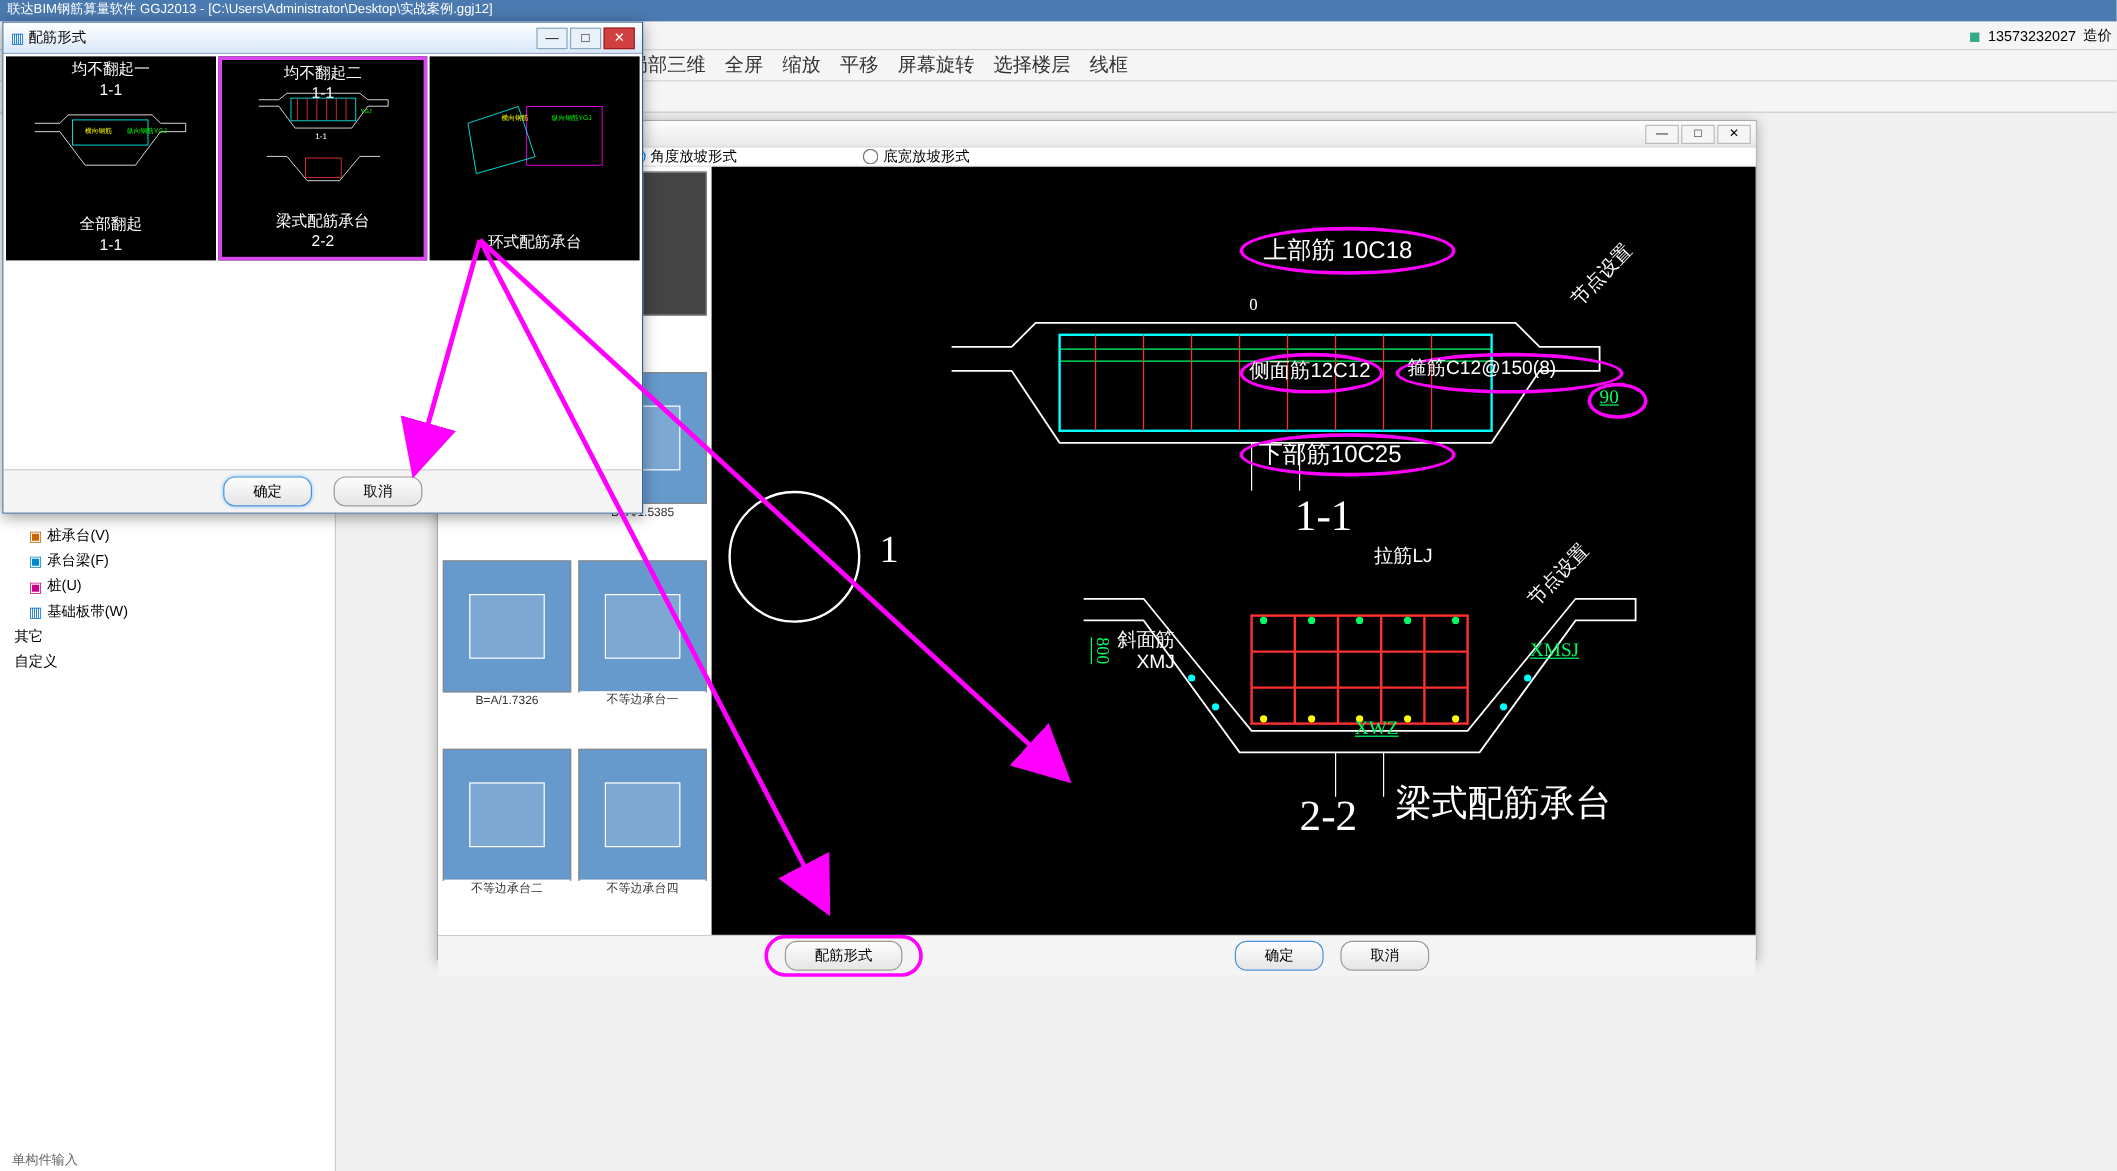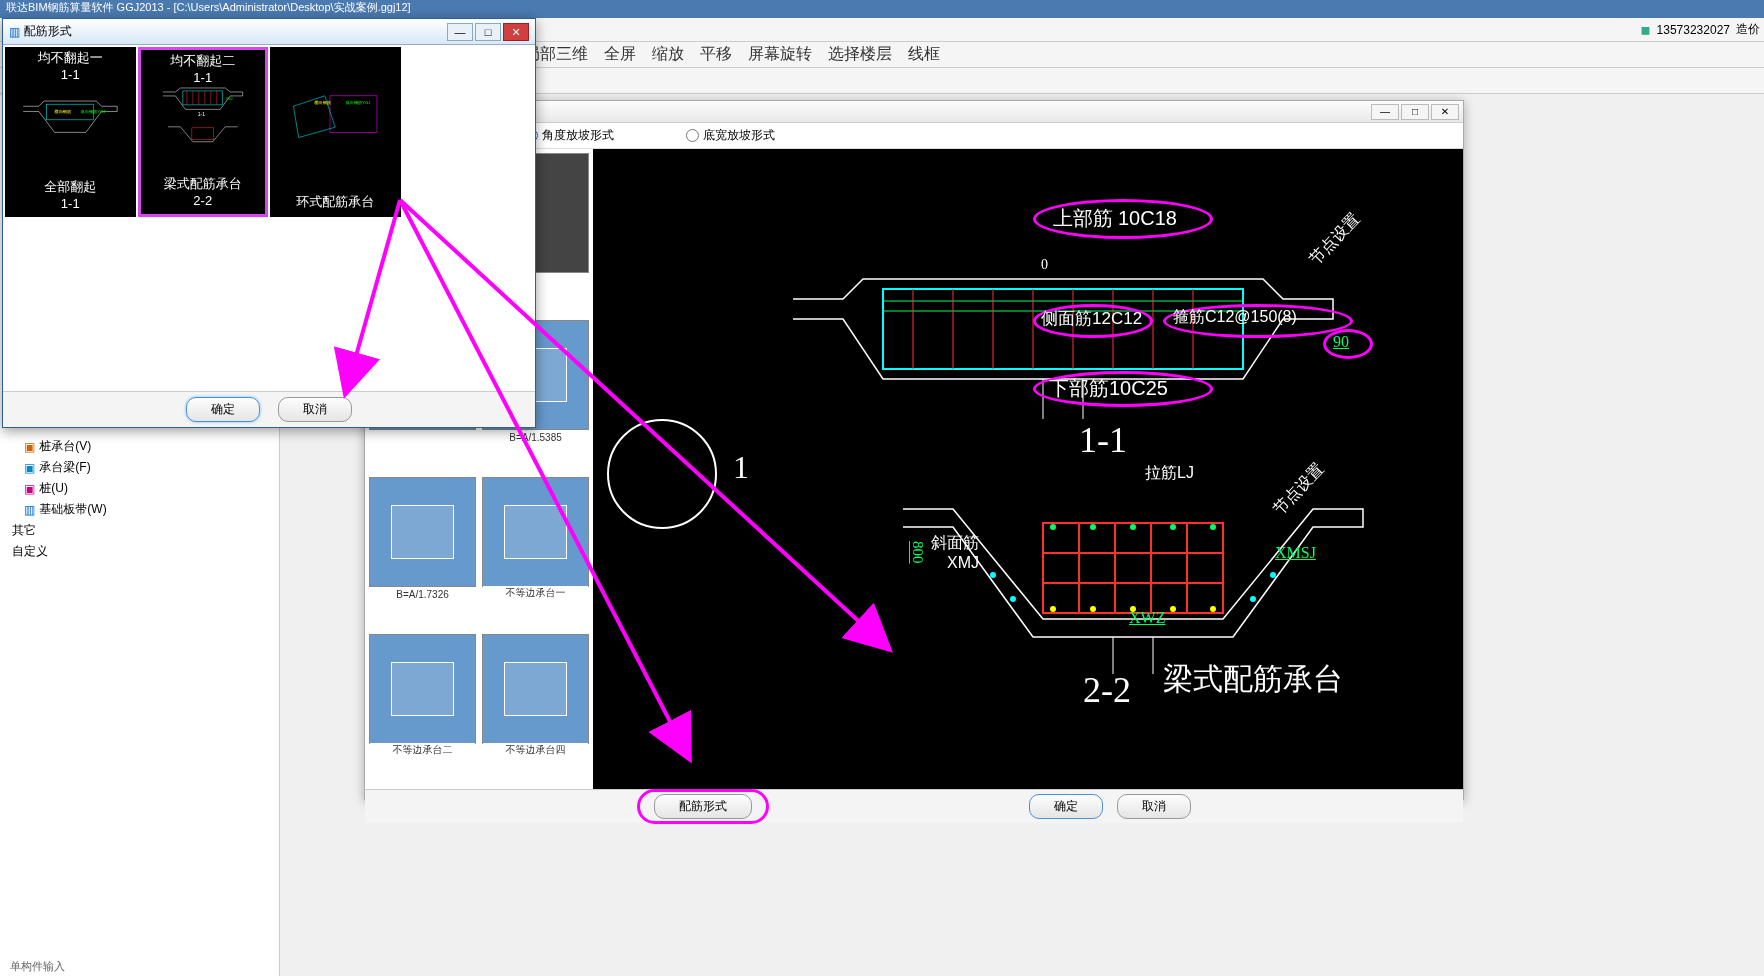--- a/index.html
+++ b/index.html
@@ -30,38 +30,38 @@
 .main-dialog .titlebar { height: 22px; background: linear-gradient(#fdfdfd,#e8e8e8); border-bottom: 1px solid #ccc; display: flex; align-items: center; justify-content: flex-end; padding: 0 4px; gap: 2px; }
 .win-btn { width: 28px; height: 16px; border: 1px solid #bbb; background: #f5f5f5; font-size: 10px; text-align: center; line-height: 14px; cursor: pointer; }
 
 .main-body { display: flex; height: 640px; }
 .thumb-col { width: 228px; padding: 4px; overflow-y: auto; background: #fff; display: grid; grid-template-columns: 1fr 1fr; gap: 6px; }
 .thumb { background: #6699cc; height: 110px; border: 1px solid #888; position: relative; display: flex; flex-direction: column; align-items: center; justify-content: center; }
 .thumb .shape { width: 60%; height: 50%; background: rgba(255,255,255,0.15); border: 1px solid #fff; }
 .thumb .tlabel { font-size: 10px; color: #333; position: absolute; bottom: -14px; left: 0; right: 0; text-align: center; background: #fff; }
 .thumb.first { grid-column: 1 / 3; background: #444; color: #fff; height: 120px; }
 
-.radio-row { height: 26px; display: flex; align-items: center; gap: 72px; padding-left: 160px; background: #fff; border-bottom: 1px solid #ddd; }
+.radio-row { height: 16px; display: flex; align-items: center; gap: 105px; padding-left: 160px; background: #fff; border-bottom: 1px solid #ddd; }
 .radio-row label { font-size: 12px; display: flex; align-items: center; gap: 4px; }
 
 .preview-area { flex: 1; background: #000; position: relative; overflow: hidden; }
 
 .btn-row { height: 34px; display: flex; align-items: center; justify-content: center; gap: 260px; padding: 0 20px; background: #f4f4f4; border-top: 1px solid #ccc; }
 .btn-row .center-btn { border: 3px solid #ff00ff; border-radius: 20px; padding: 2px 14px; }
 .btn { padding: 3px 24px; border: 1px solid #999; background: linear-gradient(#fdfdfd,#e5e5e5); cursor: pointer; font-size: 12px; border-radius: 10px; }
 .btn.primary { border-color: #4a90d9; }
 
 
 .popup { position: absolute; left: 2px; top: 18px; width: 534px; height: 410px; background: #fff; border: 1px solid #2d5f9a; box-shadow: 0 3px 12px rgba(0,0,0,0.4); z-index: 10; }
 .popup .ptitle { height: 26px; background: linear-gradient(#fff,#d8e8f8); display: flex; align-items: center; padding: 0 6px; font-size: 12px; border-bottom: 1px solid #9ac; }
 .popup .ptitle .pt-right { margin-left: auto; display: flex; gap: 2px; }
 .popup .pt-btn { width: 26px; height: 18px; border: 1px solid #8ab; background: #e8f0f8; text-align: center; line-height: 16px; font-size: 11px; cursor: pointer; }
 .popup .pt-btn.close { background: #d04040; color: #fff; border-color: #a02020; }
 
-.popup-body { display: grid; grid-template-columns: 1fr 1fr 1fr 1fr; grid-template-rows: 1fr 1fr; gap: 2px; padding: 2px; height: 346px; background: #fff; overflow: hidden; }
+.popup-body { display: grid; grid-template-columns: 1fr 1fr 1fr; grid-template-rows: 1fr 1fr; gap: 2px; padding: 2px; height: 346px; background: #fff; overflow: hidden; }
 .pcell { background: #000; position: relative; color: #fff; overflow: hidden; }
 .pcell.selected { border: 3px solid #d946ef; }
 .pcell .caption { position: absolute; bottom: 6px; left: 0; right: 0; text-align: center; font-size: 13px; }
 .pcell .caption2 { position: absolute; top: 2px; left: 0; right: 0; text-align: center; font-size: 13px; }
 
 .popup-footer { height: 36px; display: flex; align-items: center; justify-content: center; gap: 18px; background: #f4f4f4; border-top: 1px solid #ccc; }
 
 
 .dlabel { position: absolute; color: #fff; font-size: 20px; font-family: SimSun, serif; }
 .dlabel.green { color: #00ff66; text-decoration: underline; }

